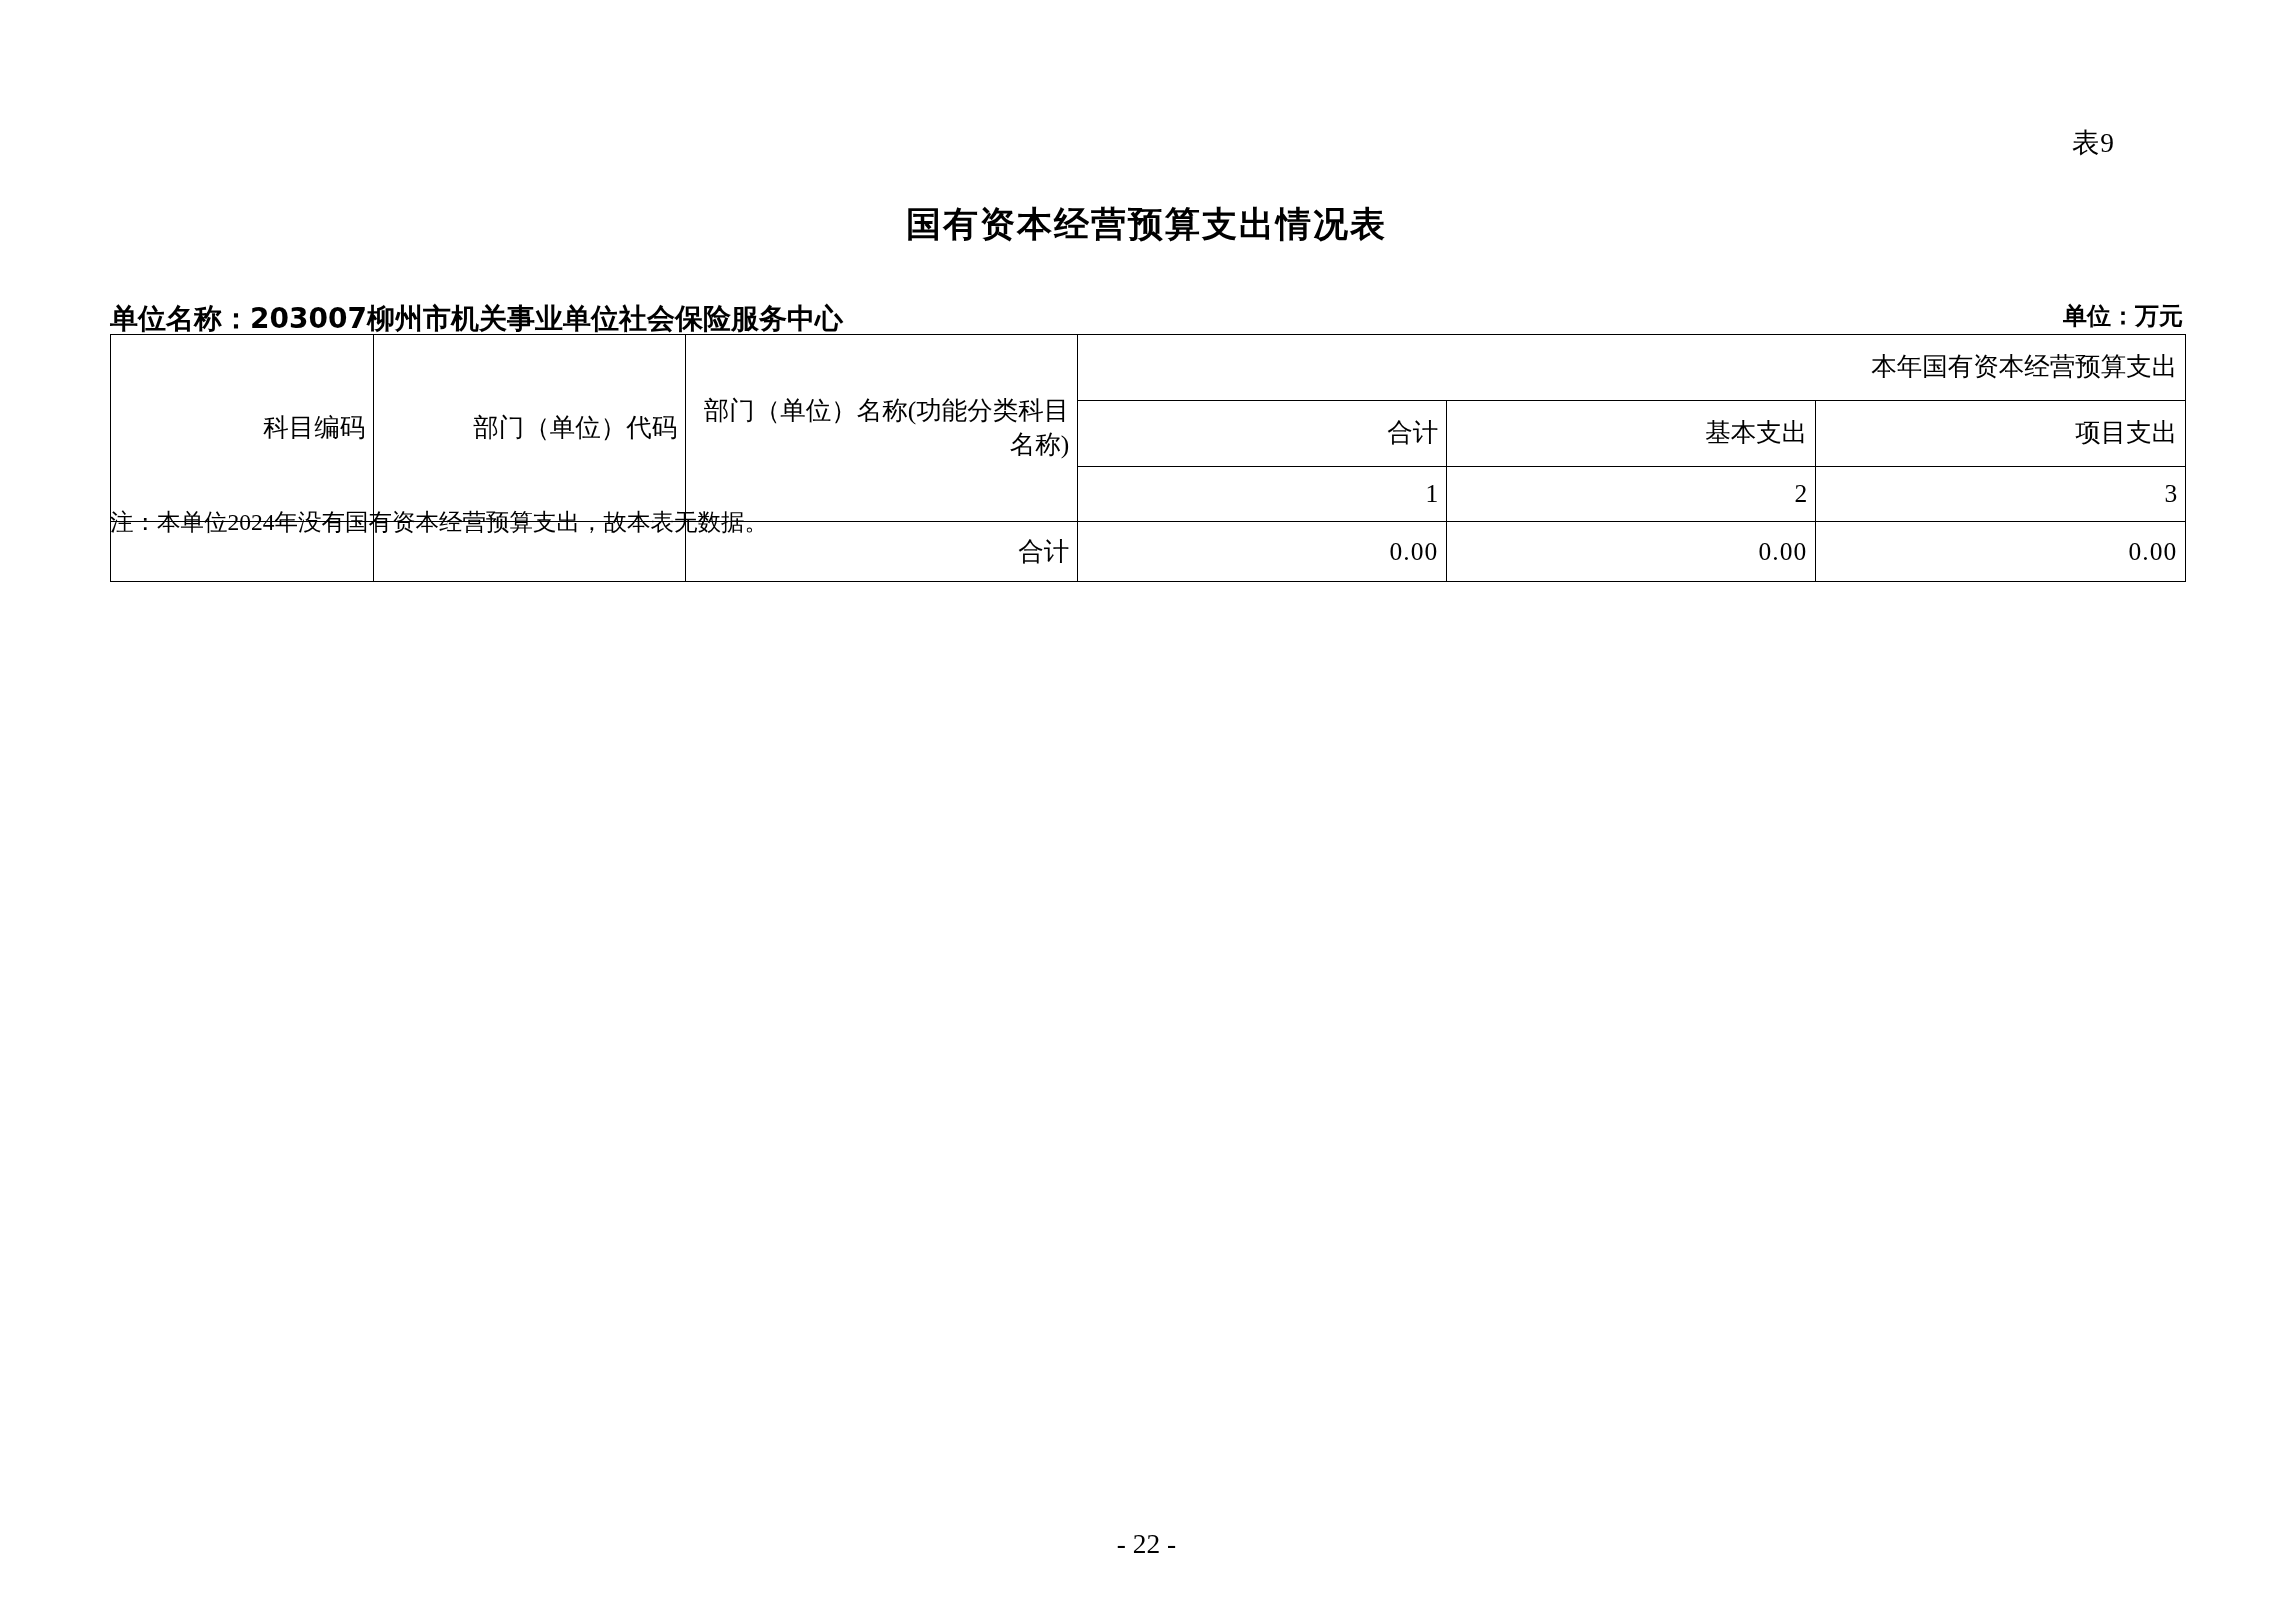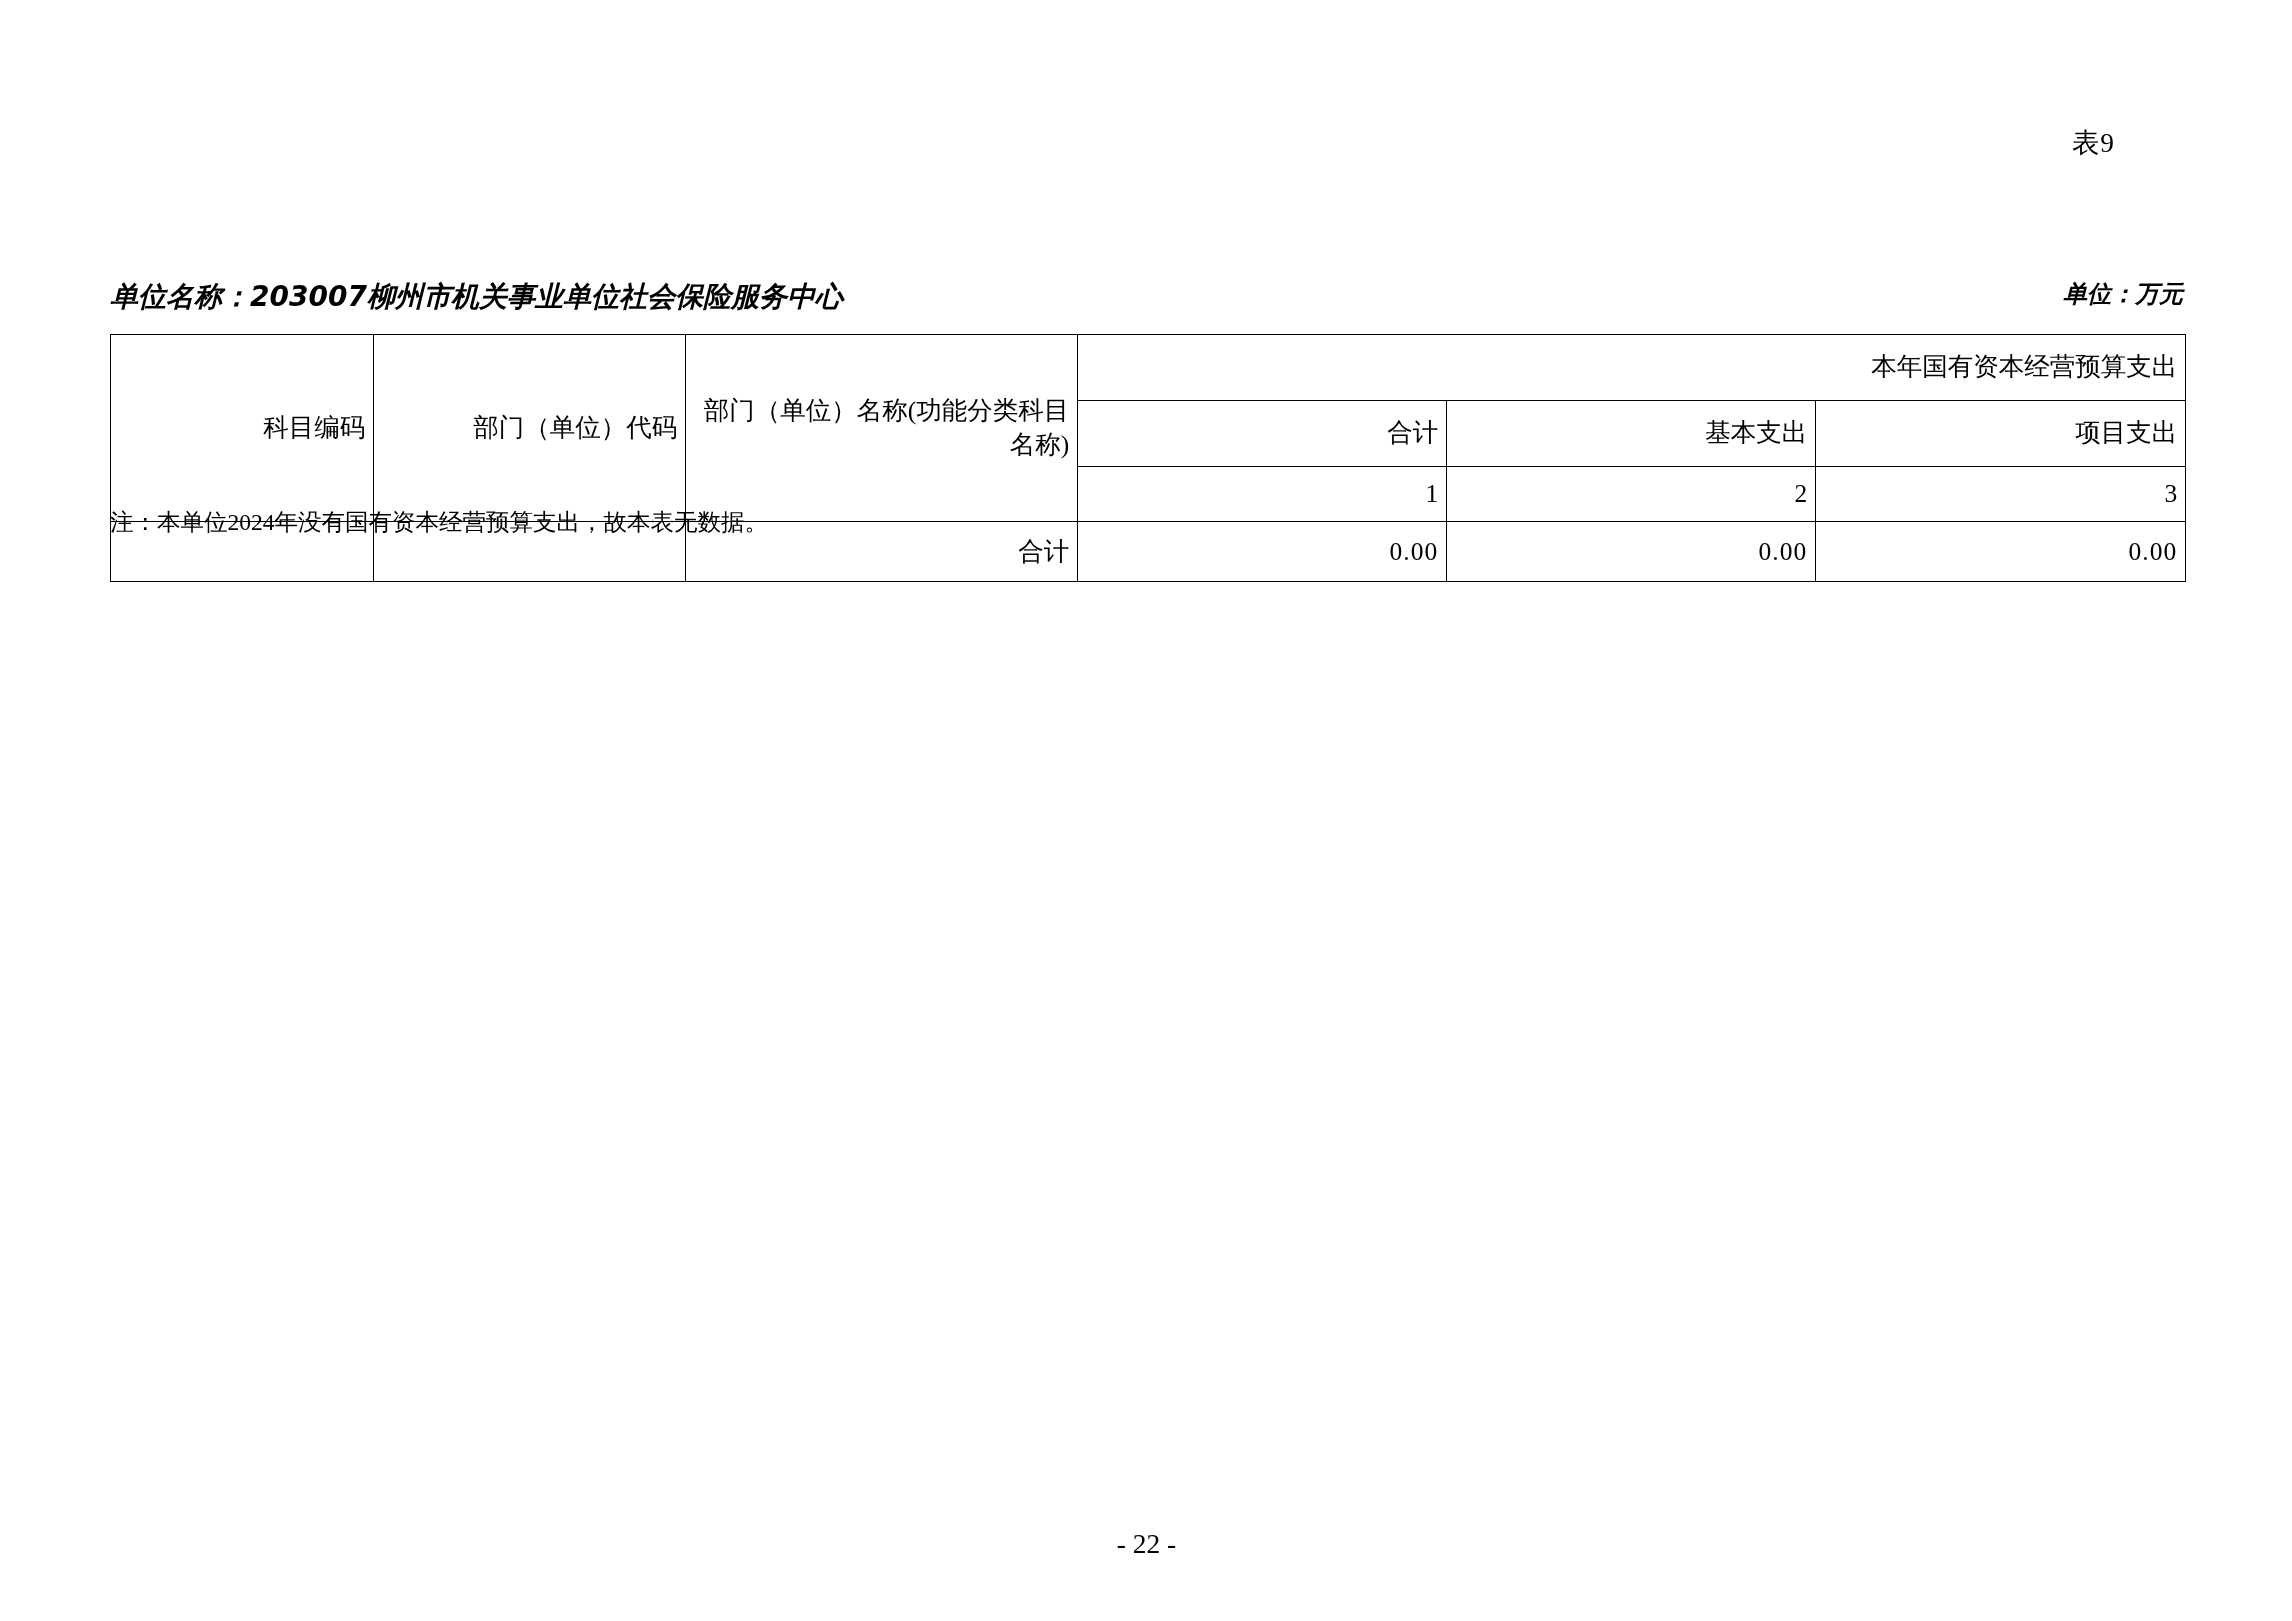--- a/index.html
+++ b/index.html
@@ -35,25 +35,24 @@
     left: 0;
     width: 2293px;
     text-align: center;
     font-size: 35px;
     font-weight: bold;
     font-family: "DejaVu Sans", "Liberation Sans", sans-serif;
     letter-spacing: 2px;
   }
   .meta-row {
     position: absolute;
-    top: 278px;
+    top: 300px;
     left: 110px;
     width: 2073px;
     height: 39px;
-    font-style: italic;
   }
   .unit-name {
     position: absolute;
     left: 0;
     top: 0;
     font-size: 28px;
     font-weight: bold;
     white-space: nowrap;
     font-family: "DejaVu Sans", "Liberation Sans", sans-serif;
   }
@@ -122,20 +121,21 @@
     font-family: "Liberation Serif", "DejaVu Serif", serif;
   }
 </style>
 </head>
 <body>
 
 <div class="page">
 
   <div class="sheet-label">表9</div>
 
+  <div class="doc-title">国有资本经营预算支出情况表</div>
 
   <div class="meta-row">
     <div class="unit-name"><span>单位名称：</span><span>203007柳州市机关事业单位社会保险服务中心</span></div>
     <div class="unit-measure">单位：万元</div>
   </div>
 
   <table class="budget">
     <colgroup>
       <col class="col-a">
         <col class="col-b">

